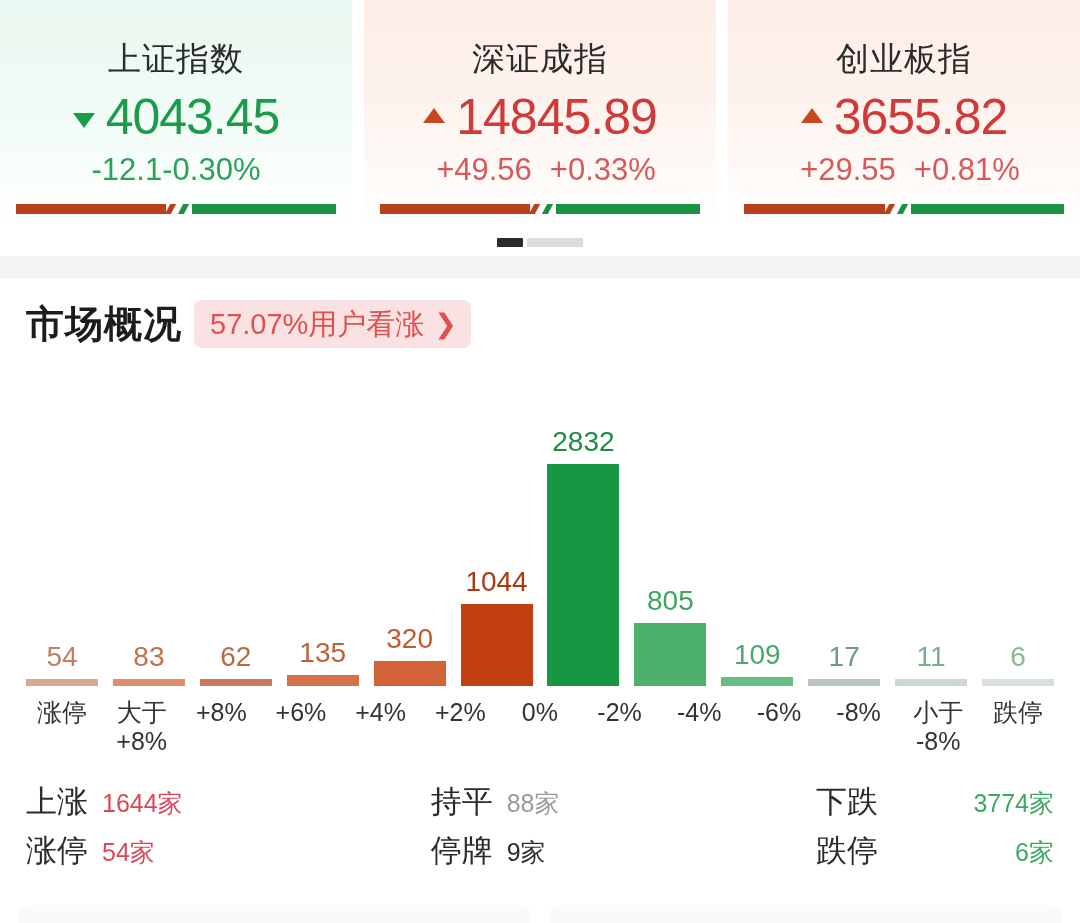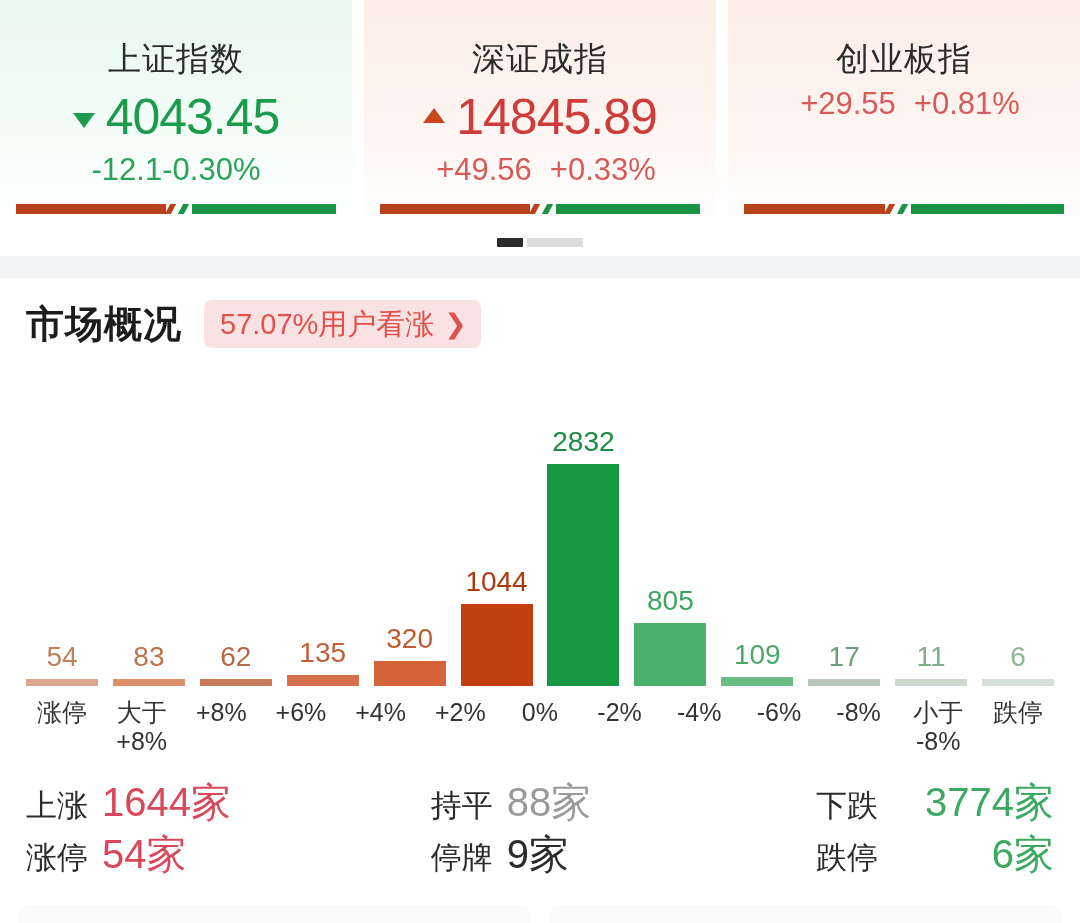--- a/index.html
+++ b/index.html
@@ -153,21 +153,21 @@
   }
 
   
   .overview {
     padding: 0 26px;
     background: #ffffff;
   }
   .overview-head {
     display: flex;
     align-items: center;
-    gap: 22px;
+    gap: 12px;
     padding-top: 22px;
   }
   .overview-title {
     font-size: 38px;
     line-height: 44px;
     font-weight: 700;
     color: #1c1c1c;
     letter-spacing: 1px;
   }
   .sentiment-pill {
@@ -251,21 +251,21 @@
   .sum-group.g2 { width: 400px; }
   .sum-group.g3 { width: 240px; justify-content: flex-start; }
   .sum-label {
     font-size: 31px;
     line-height: 40px;
     color: #2b2b2b;
     margin-right: 14px;
     white-space: nowrap;
   }
   .sum-val {
-    font-size: 40px;
+    font-size: 25px;
     line-height: 40px;
     white-space: nowrap;
   }
   .sum-val.red   { color: #d9485a; }
   .sum-val.green { color: #3ca861; }
   .sum-val.gray  { color: #9a9a9a; }
   .sum-val.dark  { color: #2b2b2b; }
   .sum-group.g3 .sum-label { min-width: 92px; }
   .sum-group.g3 .sum-val { min-width: 132px; text-align: right; }
 
@@ -323,20 +323,24 @@
     </div>
     <div class="ratio-bar">
       <div class="ratio-red" style="width:47%"></div>
       <div class="ratio-slash"></div>
       <div class="ratio-green"></div>
     </div>
   </div>
 
   <div class="index-card up">
     <div class="card-name">创业板指</div>
+    <div class="card-price-row">
+      <span class="tri up-tri"></span>
+      <span class="card-price">3655.82</span>
+    </div>
     <div class="card-delta-row">
       <span>+29.55</span>
       <span class="gap"></span>
       <span>+0.81%</span>
     </div>
     <div class="ratio-bar">
       <div class="ratio-red" style="width:44%"></div>
       <div class="ratio-slash"></div>
       <div class="ratio-green"></div>
     </div>

